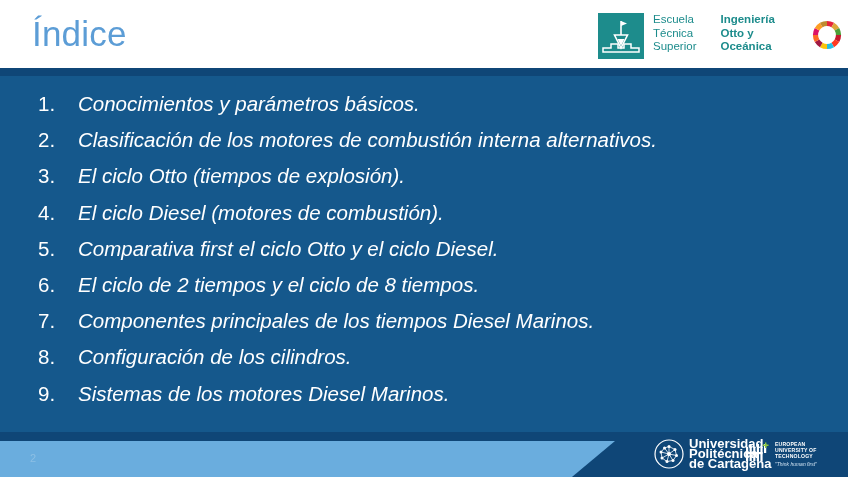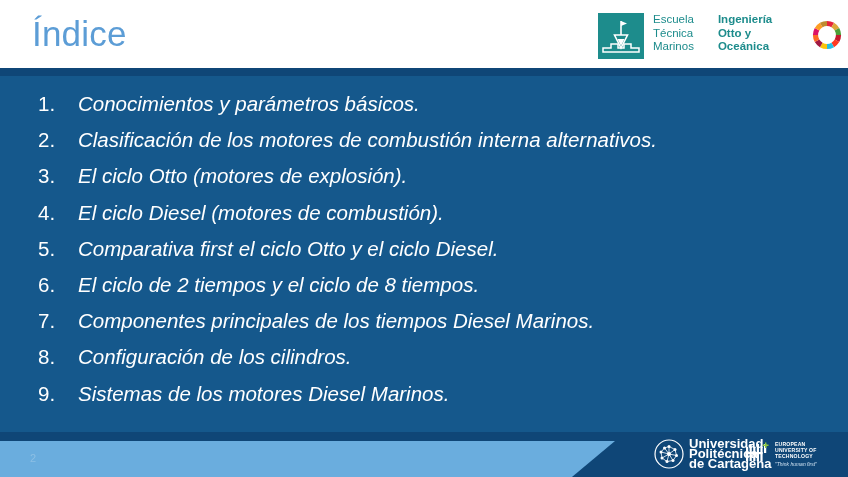--- a/index.html
+++ b/index.html
@@ -206,21 +206,21 @@
           <path d="M16.5 22 L29.5 22 L23 35 Z" fill="none" stroke="#ffffff" stroke-width="1.6"></path>
           <path d="M19.5 26 L26.5 26 L23 33 Z" fill="#ffffff"></path>
 
           <path d="M5 35 L13 35 L13 31 L20 31 L20 35 L26 35 L26 31 L33 31 L33 35 L41 35 L41 39 L5 39 Z" fill="none" stroke="#ffffff" stroke-width="1.5"></path>
         </svg>
       </div>
 
       <div class="ets-wordmark school">
         <div>Escuela</div>
         <div>Técnica</div>
-        <div>Marinos</div>
+        <div>Superior</div>
       </div>
 
       <div class="ets-wordmark program">
         <div>Ingeniería</div>
         <div>Otto y</div>
         <div>Oceánica</div>
       </div>
     </div>
 
     <div id="sdg-wheel">
@@ -251,21 +251,21 @@
     <li>
       <span class="item-number">1.</span>
       <span class="item-text">Conocimientos y parámetros básicos.</span>
     </li>
     <li>
       <span class="item-number">2.</span>
       <span class="item-text">Clasificación de los motores de combustión interna alternativos.</span>
     </li>
     <li>
       <span class="item-number">3.</span>
-      <span class="item-text">El ciclo Otto (motores de explosión).</span>
+      <span class="item-text">El ciclo Otto (tiempos de explosión).</span>
     </li>
     <li>
       <span class="item-number">4.</span>
       <span class="item-text">El ciclo Diesel (motores de combustión).</span>
     </li>
     <li>
       <span class="item-number">5.</span>
       <span class="item-text">Comparativa first el ciclo Otto y el ciclo Diesel.</span>
     </li>
     <li>

